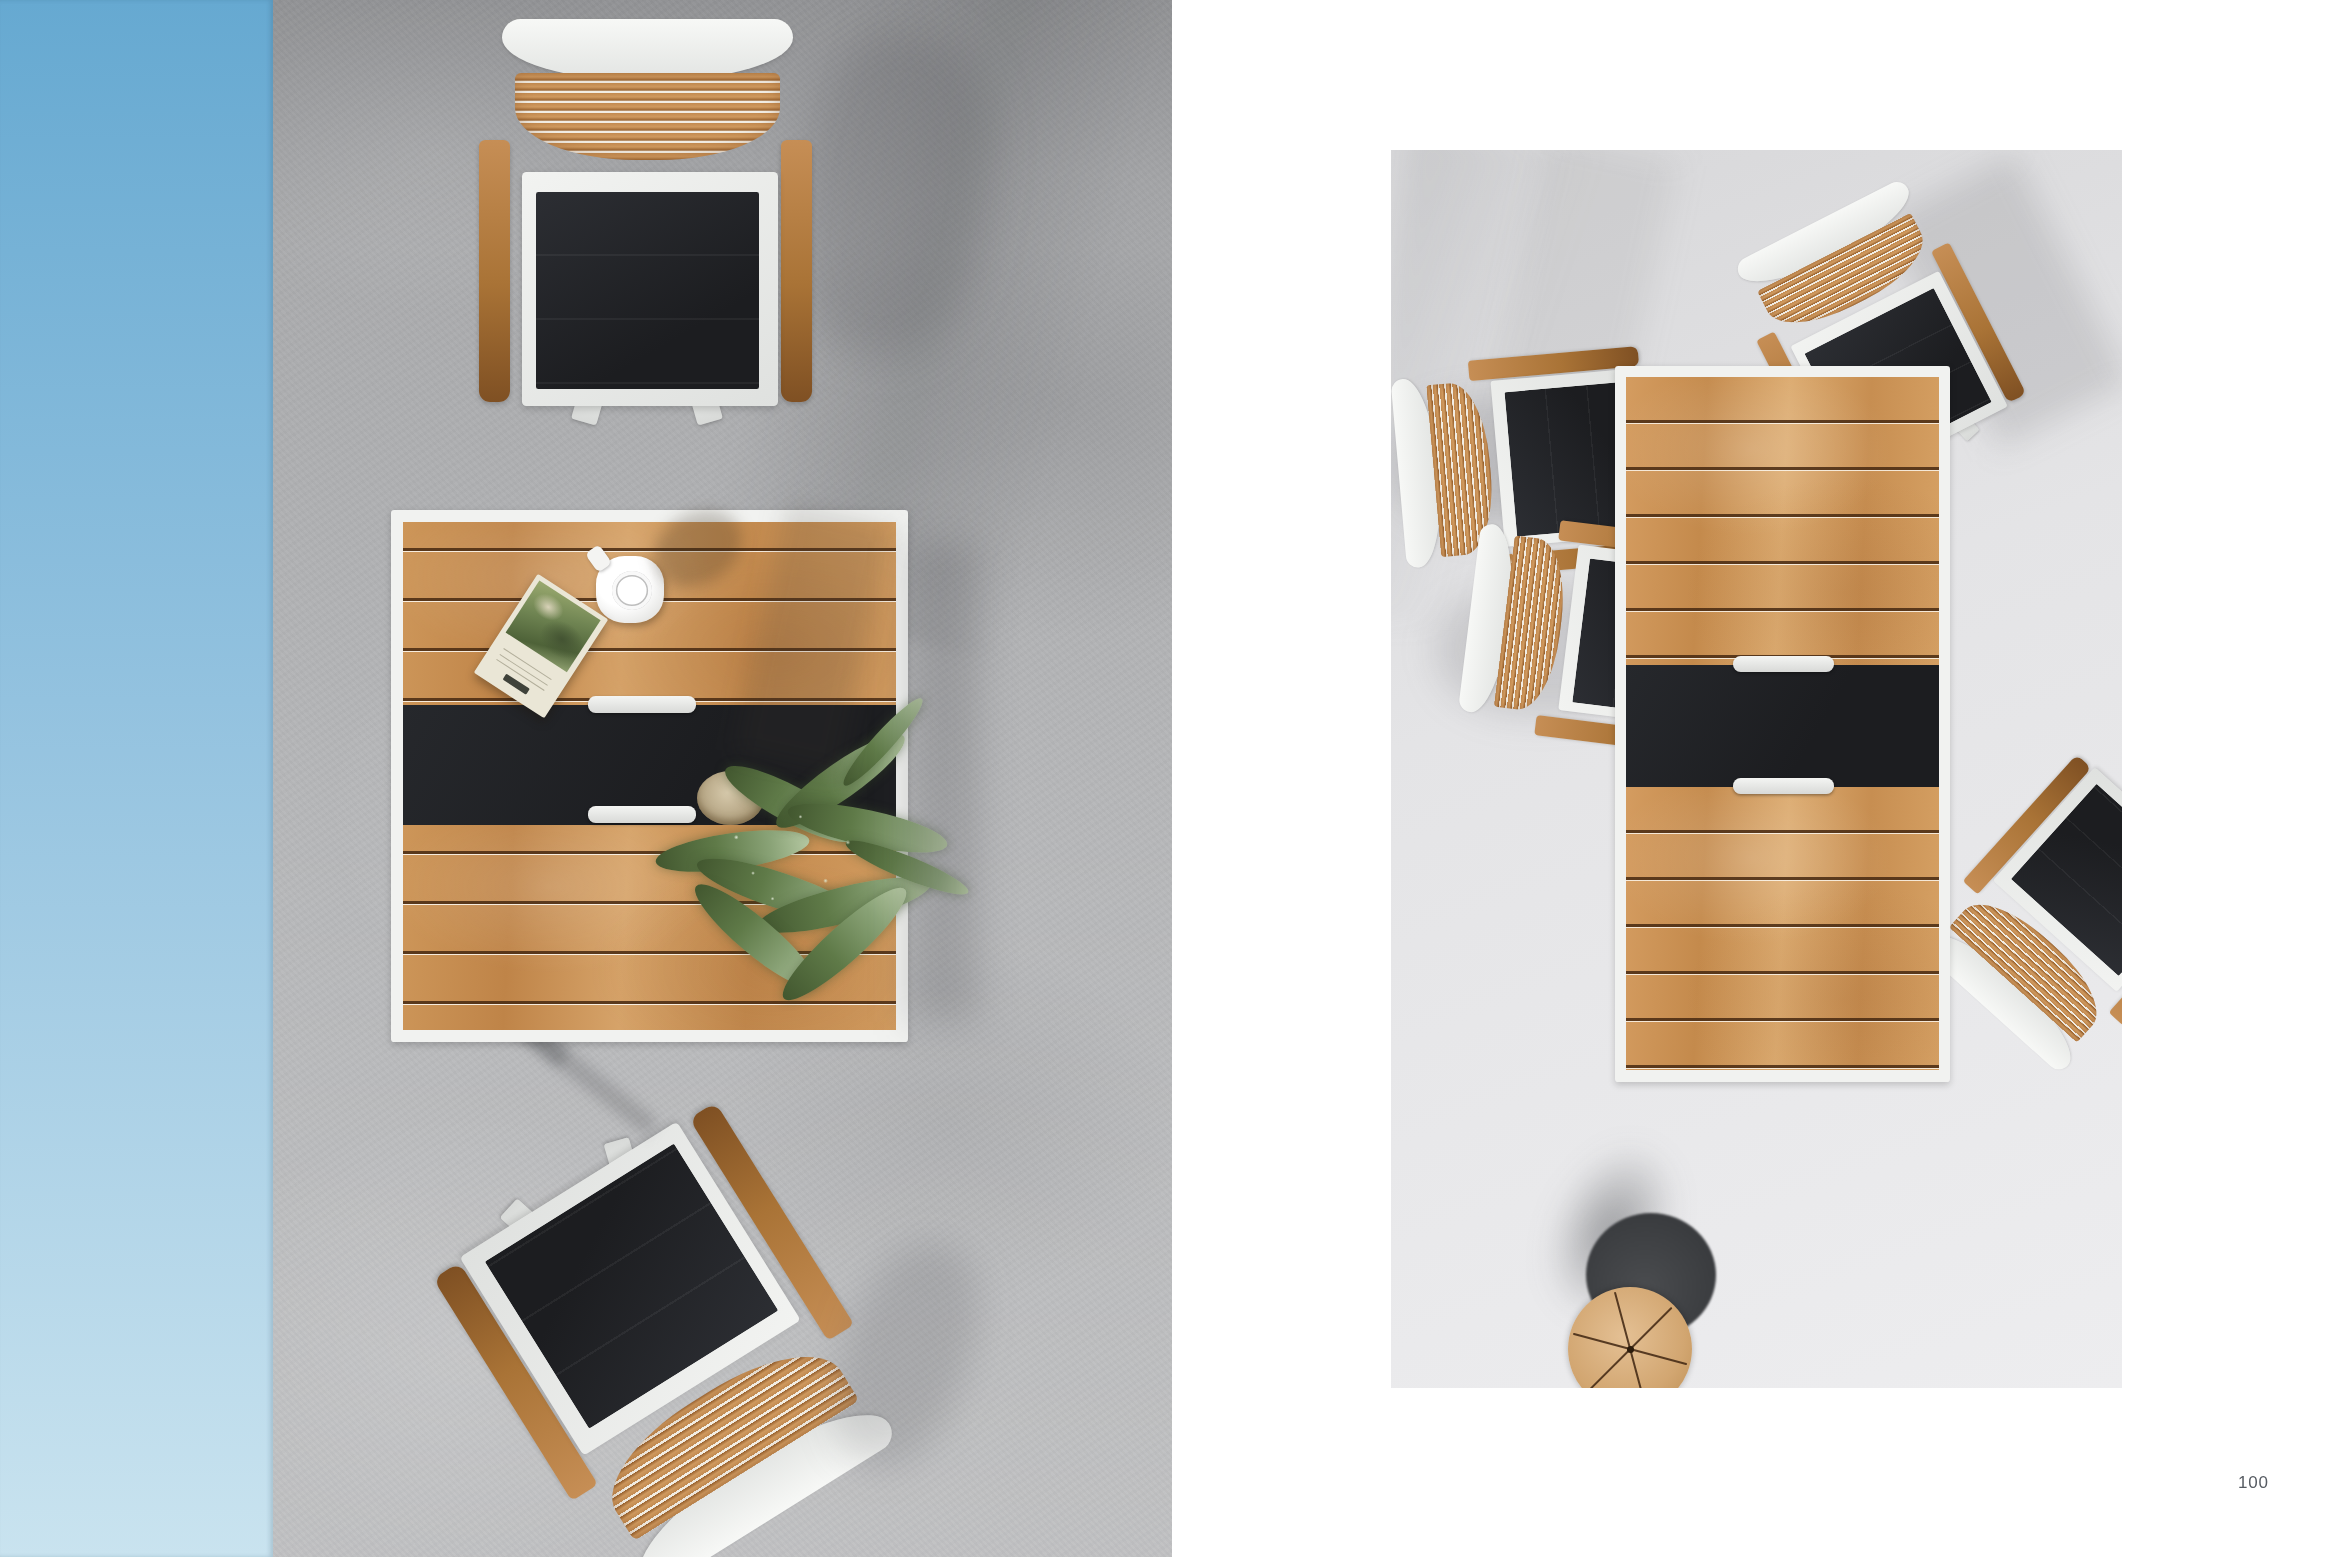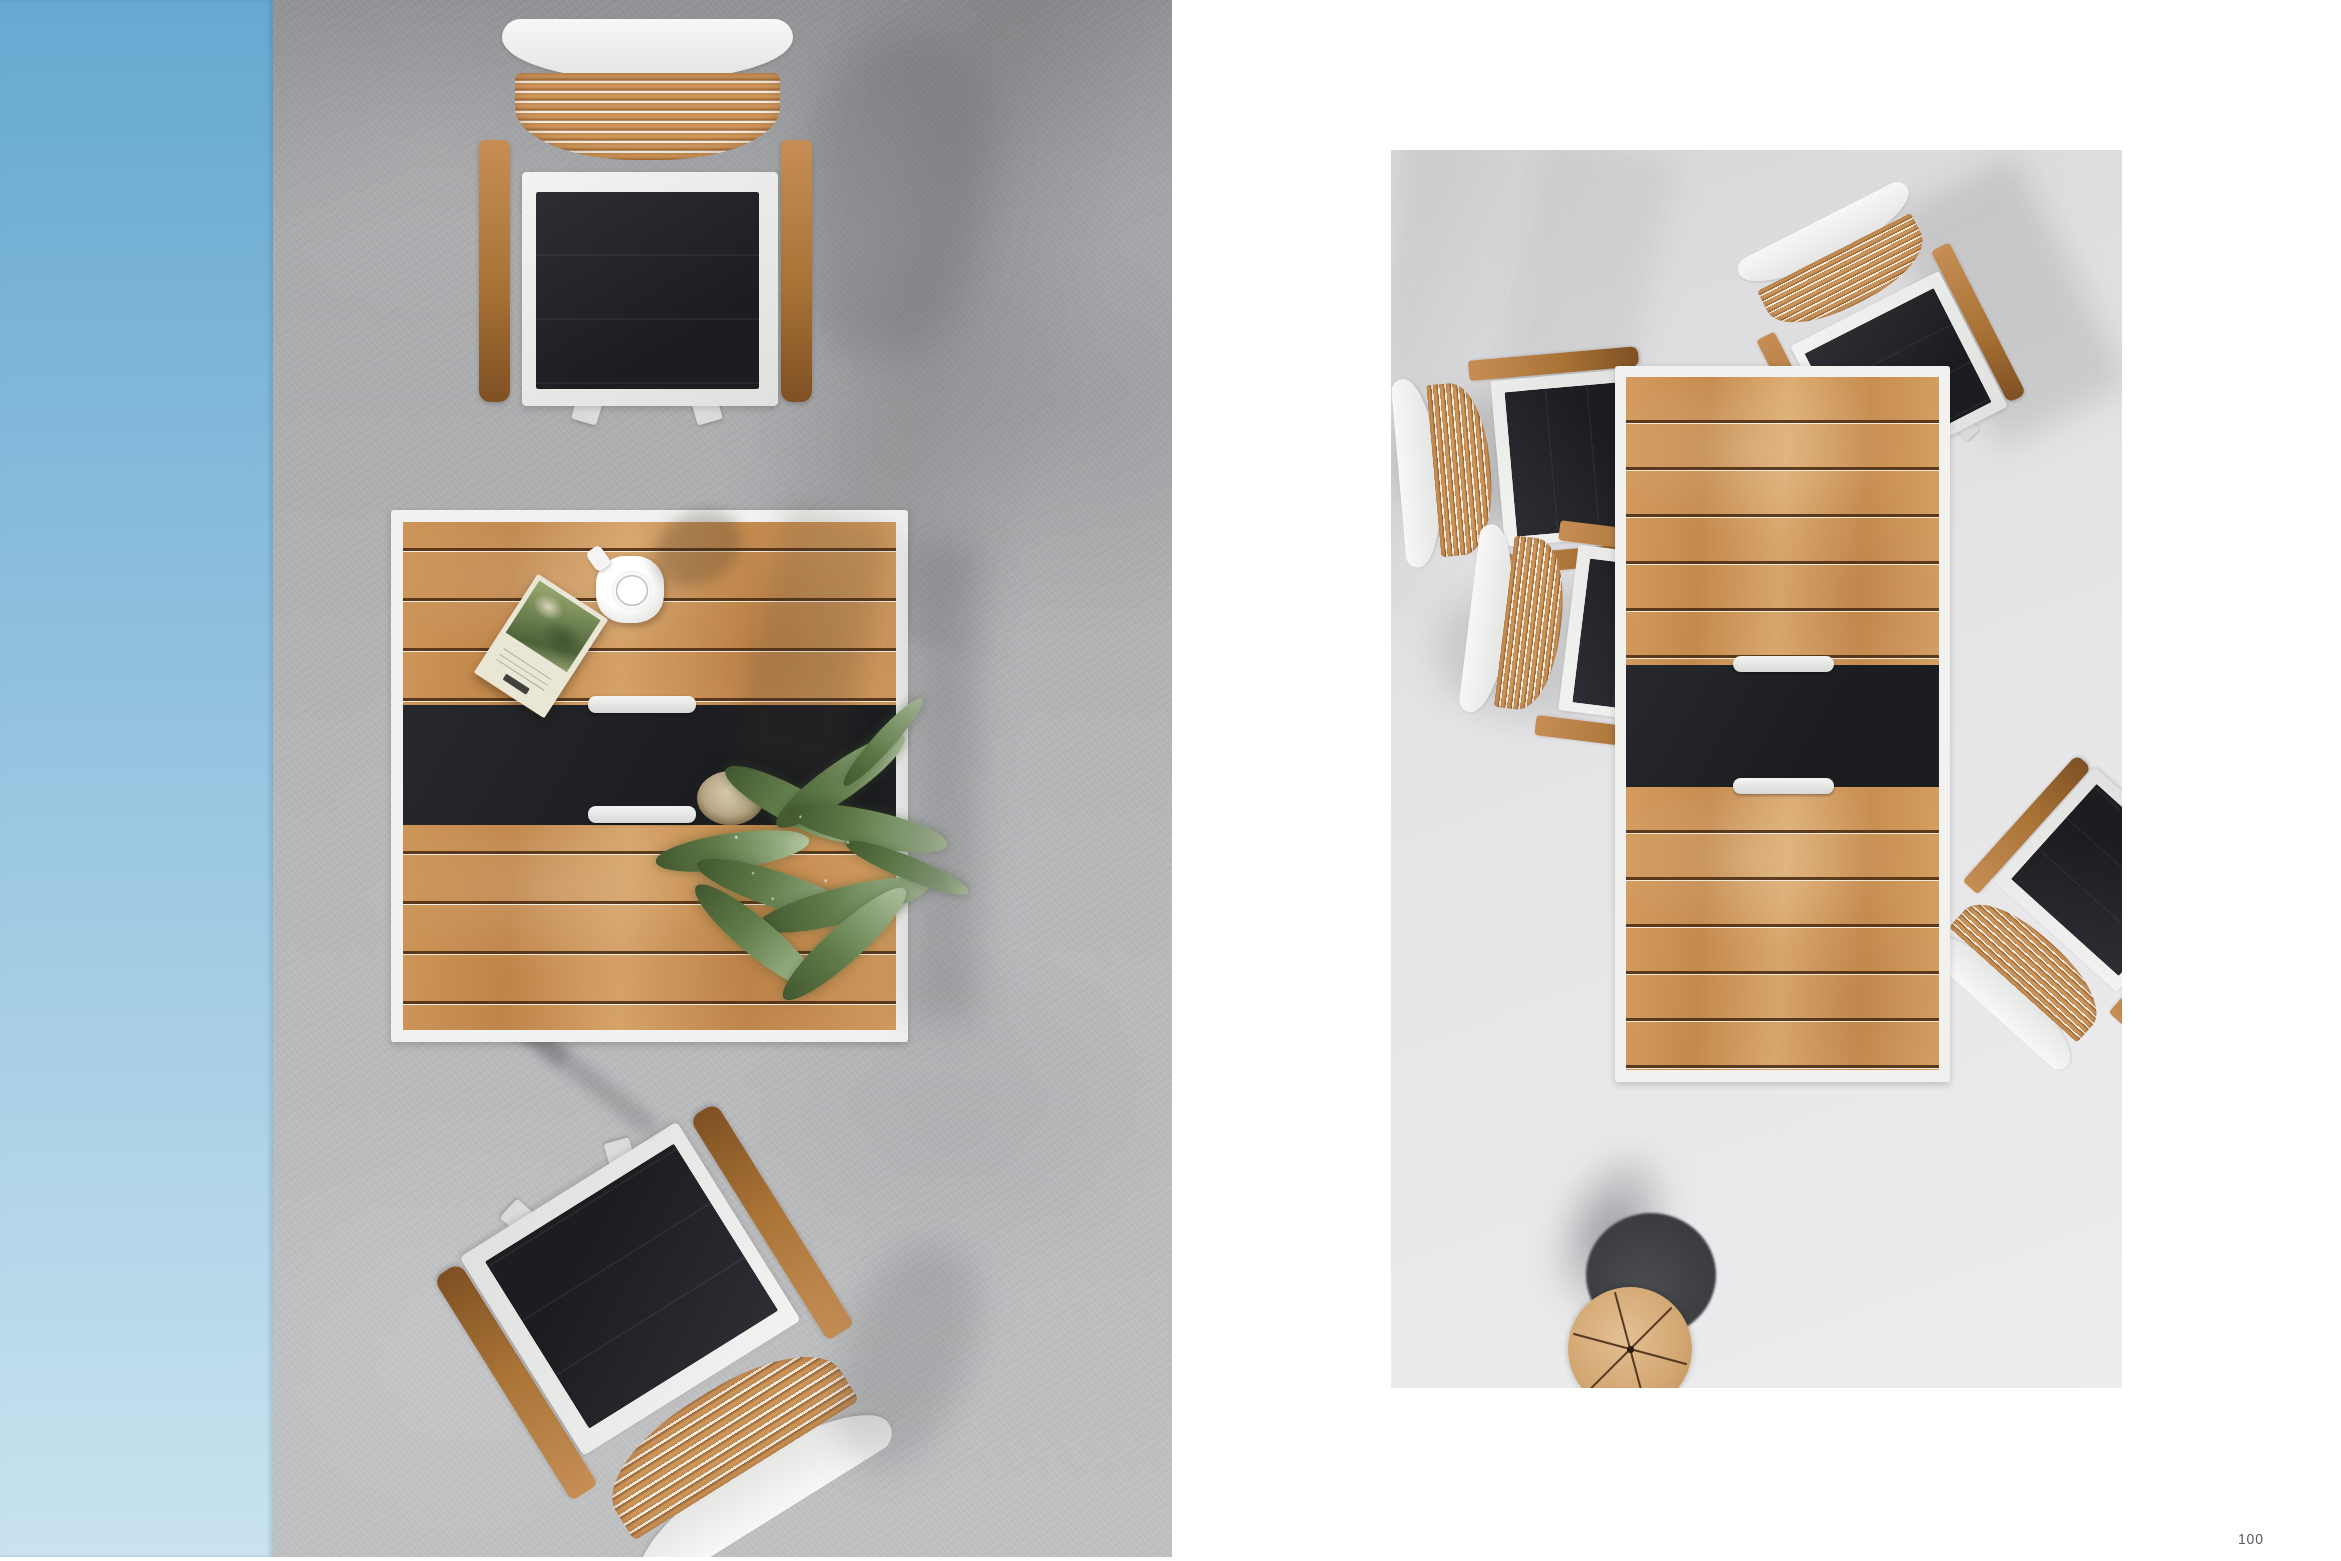--- a/index.html
+++ b/index.html
@@ -109,21 +109,21 @@
     box-shadow:0 0 6.2px rgba(0,0,0,.25)}
   .cut{position:absolute;left:50%;top:50%;width:118px;height:2.3px;margin-left:-59px;margin-top:-0.8px;
     background:rgba(62,37,16,.85);border-radius:1.5px}
   .stool-dot{position:absolute;left:50%;top:50%;width:7px;height:7px;margin:-3.1px 0 0 -3.1px;border-radius:50%;background:#2c1c0c}
 
   
   #right-photo{position:absolute;left:1391px;top:150px;width:731px;height:1238px;overflow:hidden;
     background:
       linear-gradient(160deg, var(--right-bg-dark,#d7d7d9) 0%, var(--right-bg,#e4e4e6) 40%, var(--right-bg-light,#ededef) 100%)}
 
-  .page-number{position:absolute;left:2238px;top:1531px;font-size:14px;letter-spacing:0.8px;
+  .page-number{position:absolute;left:2238px;top:1473px;font-size:17px;letter-spacing:0.8px;
     color:var(--page-number,#565b62)}
 </style>
 </head>
 <body>
 
 <div id="left-photo">
   <div class="blue-strip"></div>
   <div class="concrete"></div>
   <div class="concrete-grain"></div>
 

